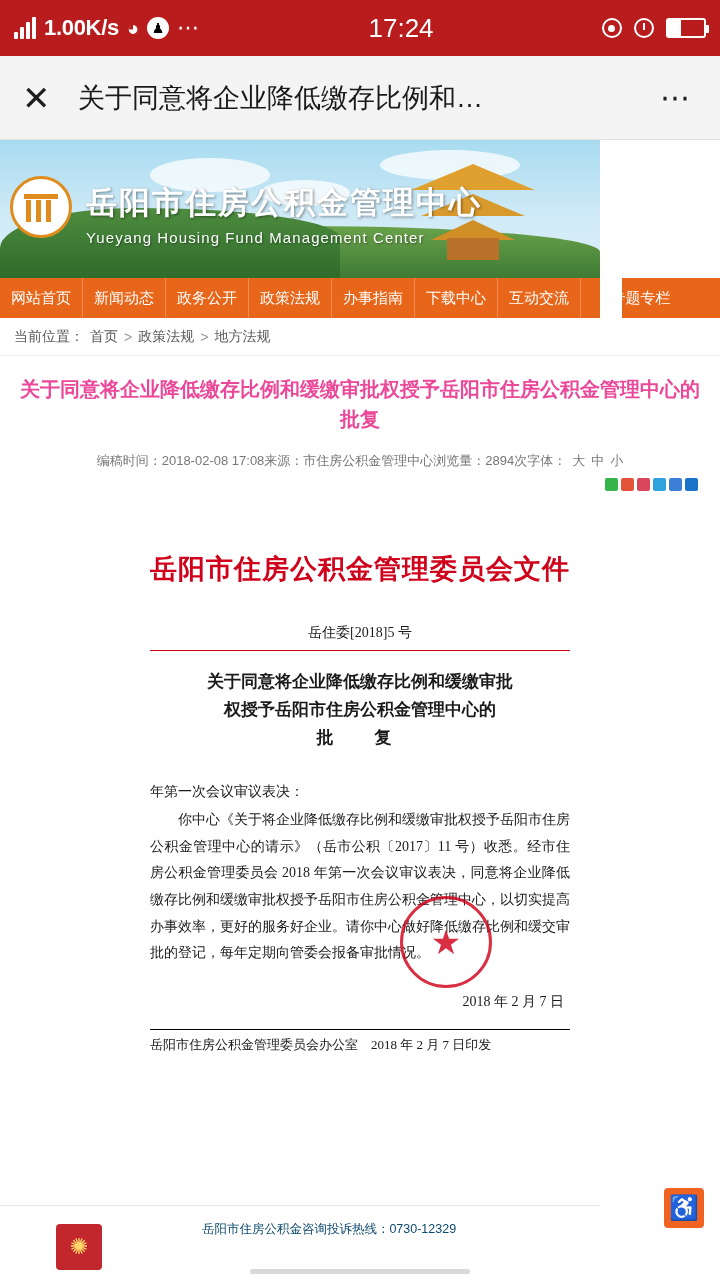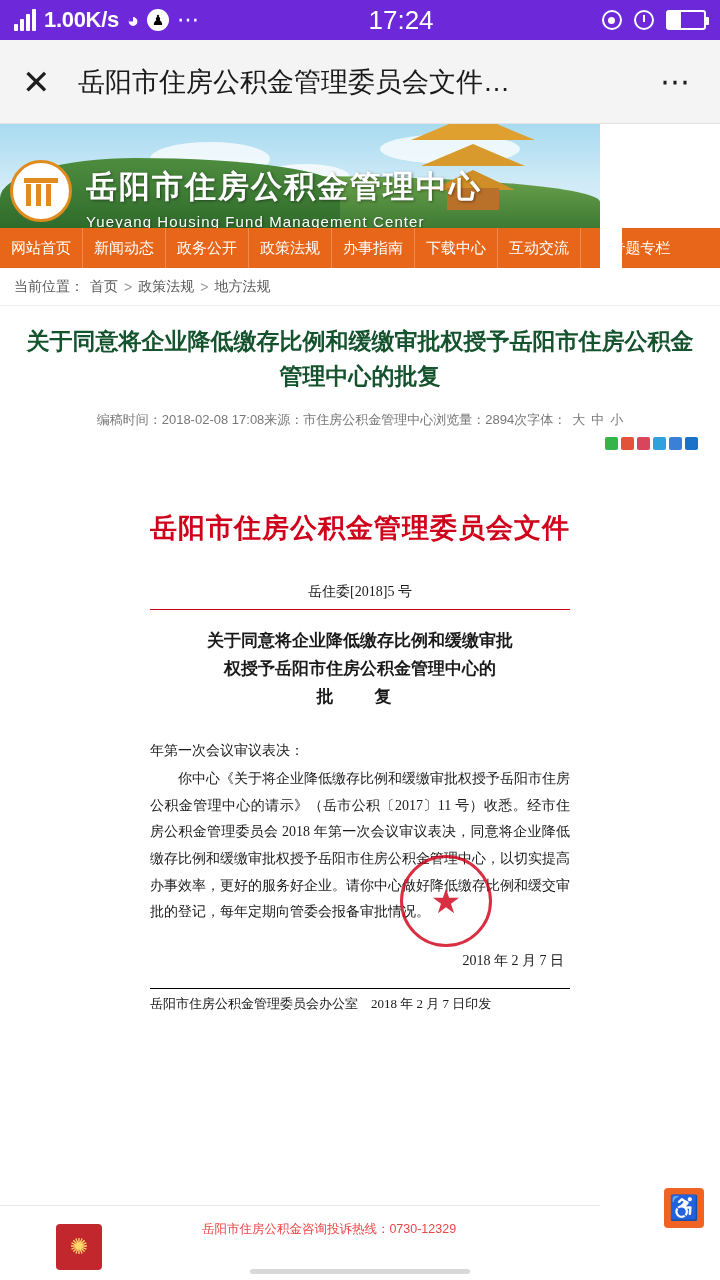--- a/index.html
+++ b/index.html
@@ -6,21 +6,21 @@
   html, body {
     width: 720px; height: 1280px;
     font-family: "Liberation Sans", sans-serif;
     background: #ffffff;
     overflow: hidden;
   }
   body { position: relative; }
 
   
   .statusbar {
-    height: 40px; background: #6d28d9; color: #fff;
+    height: 56px; background: #b91c1c; color: #fff;
     display: flex; align-items: center; justify-content: space-between;
     padding: 0 14px; font-size: 22px;
   }
   .sb-left { display: flex; align-items: center; gap: 8px; }
   .sb-right { display: flex; align-items: center; gap: 12px; }
   .signal { display: flex; align-items: flex-end; gap: 2px; height: 22px; }
   .signal i { display: block; width: 4px; background: #fff; border-radius: 1px; }
   .signal i:nth-child(1) { height: 7px; }
   .signal i:nth-child(2) { height: 12px; }
   .signal i:nth-child(3) { height: 17px; }
@@ -66,21 +66,21 @@
   }
   .page-title-top {
     flex: 1; font-size: 27px; color: #1a1a1a;
     white-space: nowrap; overflow: hidden; text-overflow: ellipsis;
     padding-left: 12px; padding-right: 14px;
   }
   .more-dots { font-size: 30px; letter-spacing: 2px; color: #1d1d1d; padding-right: 6px; }
 
   
   .banner {
-    height: 104px; position: relative; overflow: hidden;
+    height: 138px; position: relative; overflow: hidden;
     background: linear-gradient(180deg,#9fd7ef 0%, #bfe5f4 46%, #8fc26a 47%, #4d8a3a 100%);
     width: 600px;
   }
   .bannerwrap { position: relative; background: #fff; }
   .banner-right-fill { position:absolute; right:0; top:0; width:120px; height:138px; background:#fff; }
   .sky { position:absolute; inset:0;
     background: linear-gradient(180deg,#a8dbf0 0%, #cfeaf7 55%, #dff1fa 100%);
   }
   .cloud { position:absolute; background: rgba(255,255,255,.75); border-radius: 50%; }
   .c1 { width:120px; height:34px; left:150px; top:18px; }
@@ -153,21 +153,21 @@
   .crumbbar {
     height: 38px; display: flex; align-items: center; gap: 6px;
     padding: 0 14px; font-size: 14px; color: #5a5a5a; background: #fff;
     border-bottom: 1px solid #ededed;
   }
   .crumb-sep { color: #999; }
 
   
   .article { padding: 18px 18px 0; }
   .art-title {
-    font-size: 23px; font-weight: bold; color: #14532d; text-align: center;
+    font-size: 20px; font-weight: bold; color: #ec4899; text-align: center;
     line-height: 1.5;
   }
   .art-meta {
     margin-top: 18px; text-align: center; font-size: 13px; color: #777;
     display: flex; justify-content: center; align-items: center; gap: 0; flex-wrap: wrap;
   }
   .fontsize-grp { display: inline-flex; gap: 6px; }
   .fontsize-grp span { color: #777; }
   .share-row {
     display: flex; justify-content: flex-end; gap: 3px; margin-top: 8px; padding-right: 4px;
@@ -223,21 +223,21 @@
   }
   .sitefoot {
     background: #fff; padding: 12px 0 10px; display: flex; align-items: flex-start;
     width: 600px; border-top: 1px solid #e6e6e6;
   }
   .foot-emblem {
     width: 46px; height: 46px; margin: 6px 16px 0 56px; position: relative;
     background: #c1272d; border-radius: 4px;
     display:flex; align-items:center; justify-content:center; color:#ffd76a; font-size: 22px;
   }
-  .foot-lines { font-size: 12.5px; color: #ef4444; line-height: 1.85; text-align:center; flex:1; padding-right: 60px;}
+  .foot-lines { font-size: 12.5px; color: #0c4a6e; line-height: 1.85; text-align:center; flex:1; padding-right: 60px;}
   .accessibility {
     position: absolute; right: 16px; bottom: 52px; width: 40px; height: 40px;
     background: #f06322; border-radius: 4px; display: flex; align-items: center;
     justify-content: center; color: #fff; font-size: 24px;
   }
   .home-indicator {
     position:absolute; bottom: 6px; left: 50%; transform: translateX(-50%);
     width: 220px; height: 5px; background: #d8d8d8; border-radius: 3px;
   }
 </style>
@@ -262,21 +262,21 @@
     <span class="eye"></span>
     <span class="alarm"></span>
     <span class="battery">
         <i></i>
       </span>
   </div>
 </div>
 
 <div class="titlebar">
   <div class="close-x">✕</div>
-  <div class="page-title-top">岳阳市住房公积金管理委员会文件…</div>
+  <div class="page-title-top">关于同意将企业降低缴存比例和…</div>
   <div class="more-dots">⋯</div>
 </div>
 
 <div class="bannerwrap">
   <div class="banner">
     <div class="sky"></div>
     <div class="cloud c1"></div>
     <div class="cloud c2"></div>
     <div class="cloud c3"></div>
     <div class="hill"></div>

